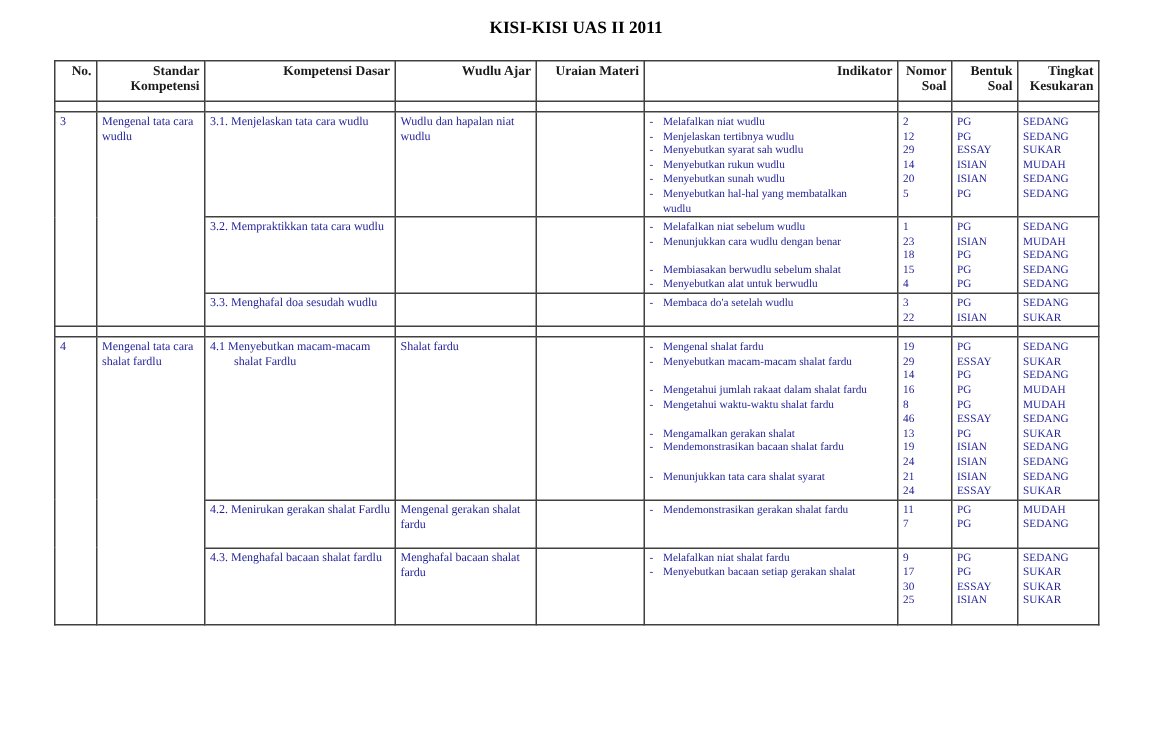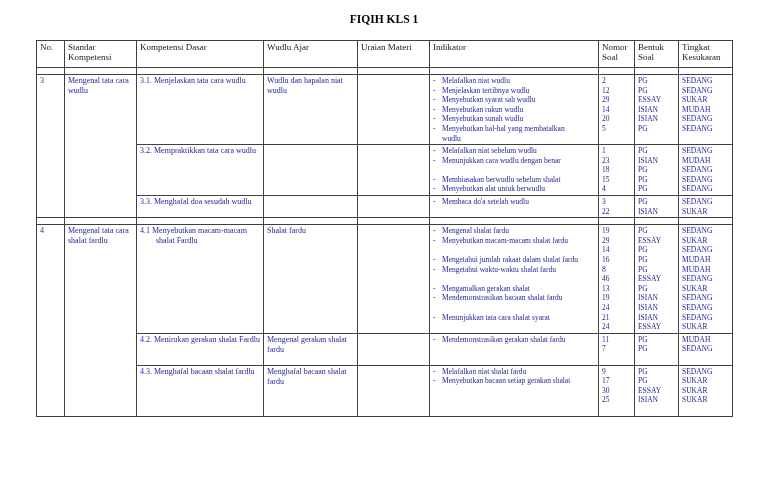--- a/index.html
+++ b/index.html
@@ -24,24 +24,24 @@
     table-layout: fixed;
     width: 696px;
   }
   table.kisi td, table.kisi th {
     border: 1px solid #404040;
     vertical-align: top;
     padding: 1px 3px;
     overflow: hidden;
   }
   th.colhead {
-    font-weight: normal;
+    font-weight: bold;
     font-size: 9px;
     color: #1a1a1a;
-    text-align: left;
+    text-align: right;
     vertical-align: middle;
     line-height: 1.15;
     height: 27px;
     padding: 2px 1px;
   }
   tr.spacer td { height: 7px; padding: 0; }
   .cell-no, .cell-standar, .cell-kd, .cell-materi, .cell-uraian {
     font-size: 8px;
     color: #1f1f96;
     line-height: 1.25;
@@ -56,21 +56,21 @@
   .iline { display: flex; min-height: 9.6px; line-height: 9.6px; font-size: 7.5px; color: #1f1f96; }
   .iline .dash { flex: 0 0 9px; }
   .iline .txt { flex: 1 1 auto; }
   .nline { min-height: 9.6px; line-height: 9.6px; font-size: 7.5px; color: #1f1f96; white-space: nowrap; }
 </style>
 </head>
 <body>
 
 <div class="page">
   <div class="titles">
-    <div>FIQIH KLS 1</div>
+    <div>KISI-KISI UAS II 2011</div>
   </div>
 
   <table class="kisi">
     <colgroup>
       <col style="width:28px">
         <col style="width:72px">
         <col style="width:127px">
       <col style="width:94px">
         <col style="width:72px">
         <col style="width:169px">

